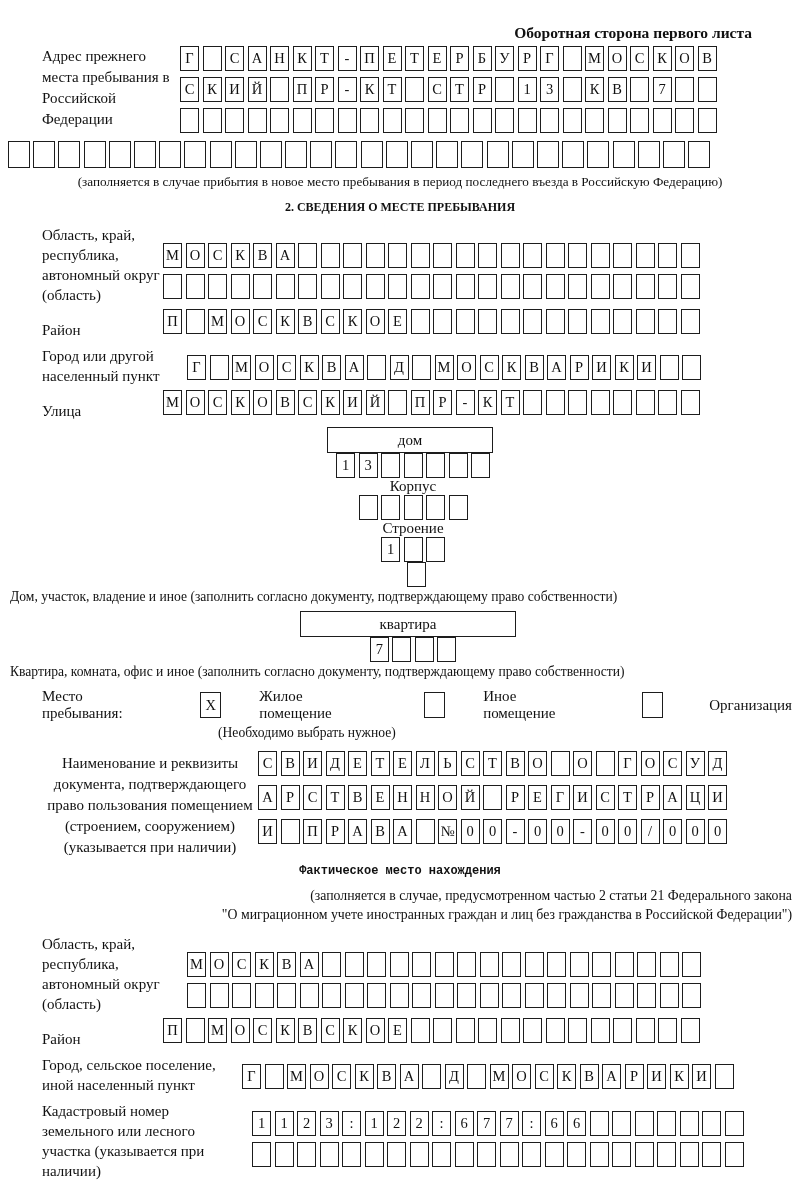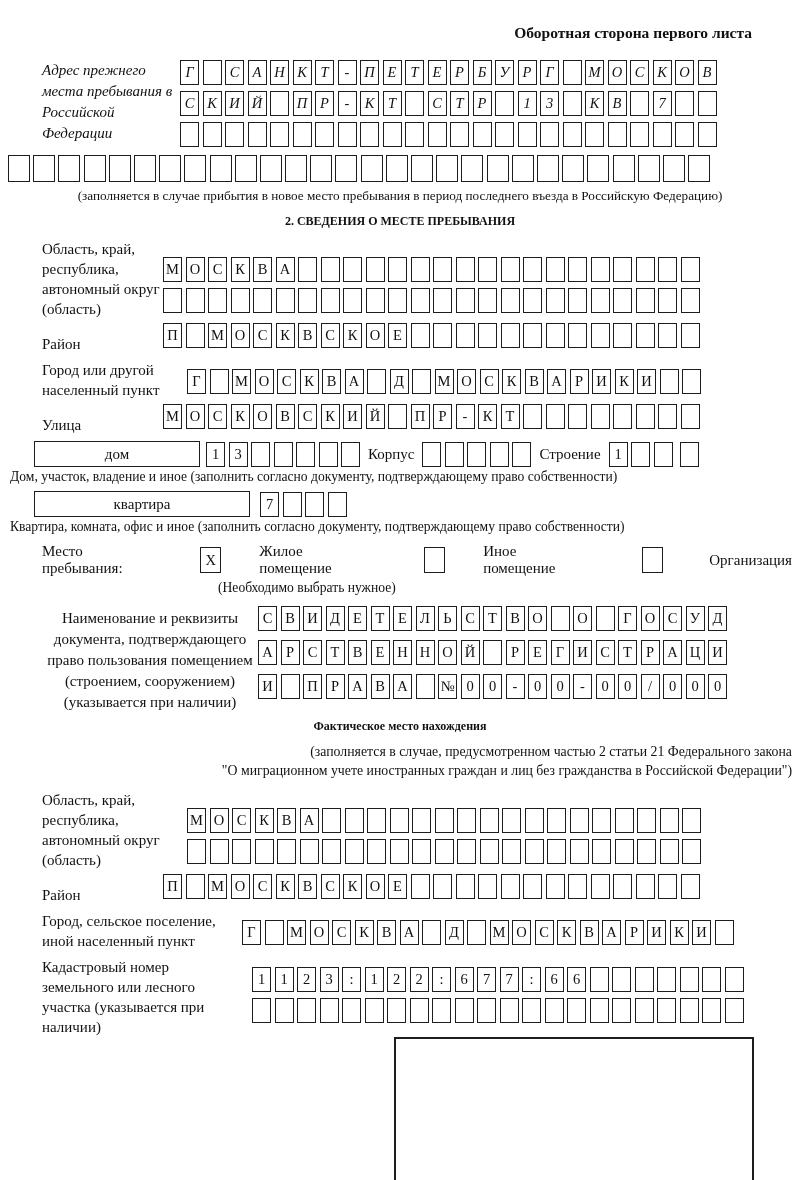--- a/index.html
+++ b/index.html
@@ -20,38 +20,38 @@
     border:1.6px solid #1d1d1d;
     display:flex;align-items:center;justify-content:center;
     font-size:14.5px;line-height:1;background:#fff;
   }
   .cellrow.lg .cell{width:20px;height:25px;flex:0 0 20px;}
   .cellrow.lg{gap:3.2px;}
 
   .topline{ text-align:right; padding:16px 40px 4px 0; font-size:15.5px;font-weight:bold;}
 
   
-  .prev-addr{display:flex;margin-top:14px;font-style:italic;}
+  .prev-addr{display:flex;}
   .prev-addr .lbl{width:172px;padding-left:34px;box-sizing:border-box;line-height:21px;}
   .prev-addr .rows{flex:1;}
   .fullrow{margin-top:2px;}
   .note-center{text-align:center;font-size:13.2px;margin-top:2px;}
   .sec-title{text-align:center;font-weight:bold;font-size:12px;margin:10px 0 8px 0;}
 
   
   .frow{display:flex;align-items:flex-end;padding-left:34px;margin-bottom:4px;}
   .frow .lbl{box-sizing:border-box;line-height:20px;padding-top:2px;}
   .w120{width:121px;}
   .w145{width:145px;}
   .w190{width:190px;}
   .w225{width:200px;}
   .indent20{margin-left:20px;}
 
   
-  .house-row{display:flex;align-items:center;padding-left:26px;margin:6px 0 2px 0;}
+  .house-row{display:flex;align-items:center;padding-left:26px;margin:6px 0 2px 0;flex-direction:column;}
   .box-label{
     border:1.8px solid #1d1d1d;height:26px;display:flex;align-items:center;justify-content:center;
     box-sizing:border-box;font-size:15px;background:#fff;
   }
   .box-dom{width:166px;margin-right:6px;}
   .box-kv{width:216px;margin-right:10px;}
   .inline-lbl{margin:0 8px;}
   .gapcell{margin-left:7px;}
   .note-left{font-size:13.6px;margin:2px 0 6px 2px;}
 
@@ -468,21 +468,21 @@
           <span class="cell">0</span>
           <span class="cell">0</span>
           <span class="cell">/</span>
           <span class="cell">0</span>
           <span class="cell">0</span>
           <span class="cell">0</span>
         </div>
     </div>
   </div>
 
-  <div class="sec-title" style="margin-top:6px;">Фактическое место нахождения</div>
+  <div class="sec-title" style="margin-top:6px;font-family:Liberation Mono, monospace;">Фактическое место нахождения</div>
   <div class="fact-note">(заполняется в случае, предусмотренном частью 2 статьи 21 Федерального закона</div>
   <div class="fact-note">"О миграционном учете иностранных граждан и лиц без гражданства в Российской Федерации")</div>
 
   <div class="frow" style="margin-top:8px;">
     <div class="lbl w145">Область, край, республика, автономный округ (область)</div>
     <div>
       <div class="cellrow">
           <span class="cell">М</span>
           <span class="cell">О</span>
           <span class="cell">С</span>

